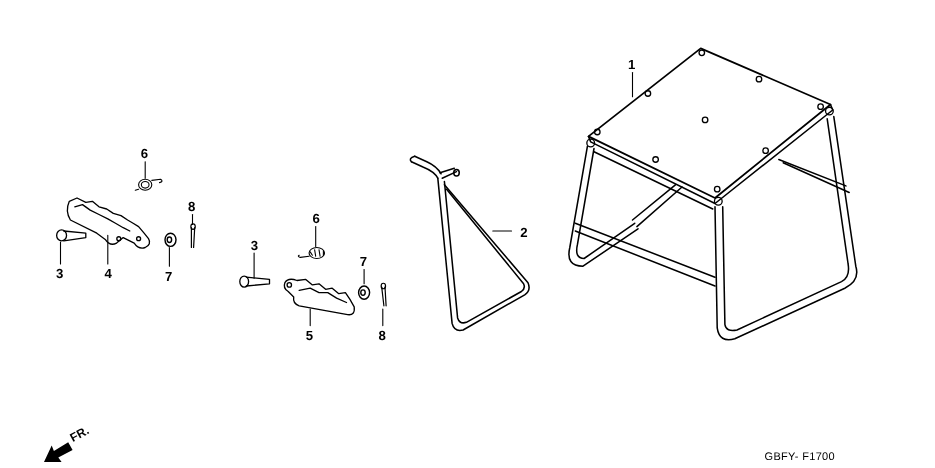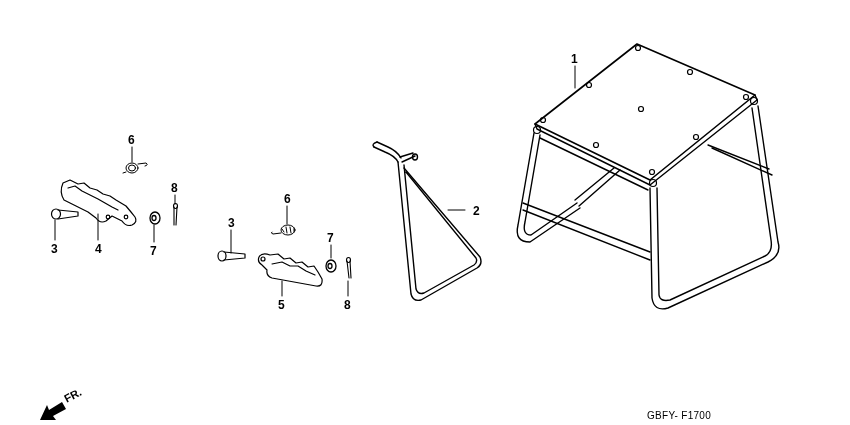--- a/index.html
+++ b/index.html
@@ -1,19 +1,19 @@
 <!DOCTYPE html>
 <html><head>
 <meta charset="utf-8">
 <style>
   html,body{margin:0;padding:0;background:#fff;}
   #stage{position:relative;width:850px;height:425px;background:#ffffff;overflow:hidden;font-family:"Liberation Sans",sans-serif;}
   svg{position:absolute;left:0;top:0;}
   .lbl{position:absolute;font-family:"Liberation Sans",sans-serif;font-weight:bold;font-size:12px;color:#000;line-height:12px;}
-  .code{position:absolute;left:647px;top:410px;font-family:"Liberation Sans",sans-serif;font-size:10px;color:#000;letter-spacing:0.3px;}
+  .code{position:absolute;left:695px;top:410px;font-family:"Liberation Sans",sans-serif;font-size:10px;color:#000;letter-spacing:0.3px;}
   .fr{position:absolute;left:62px;top:394px;font-family:"Liberation Sans",sans-serif;font-weight:bold;font-size:11px;transform:rotate(-28deg);transform-origin:left top;}
 </style>
 </head>
 <body>
 
 <div id="stage">
 <svg width="850" height="425" viewBox="0 0 850 425" fill="none" stroke="#000" stroke-width="1.4" stroke-linejoin="round" stroke-linecap="round">
 
   <g>
 

